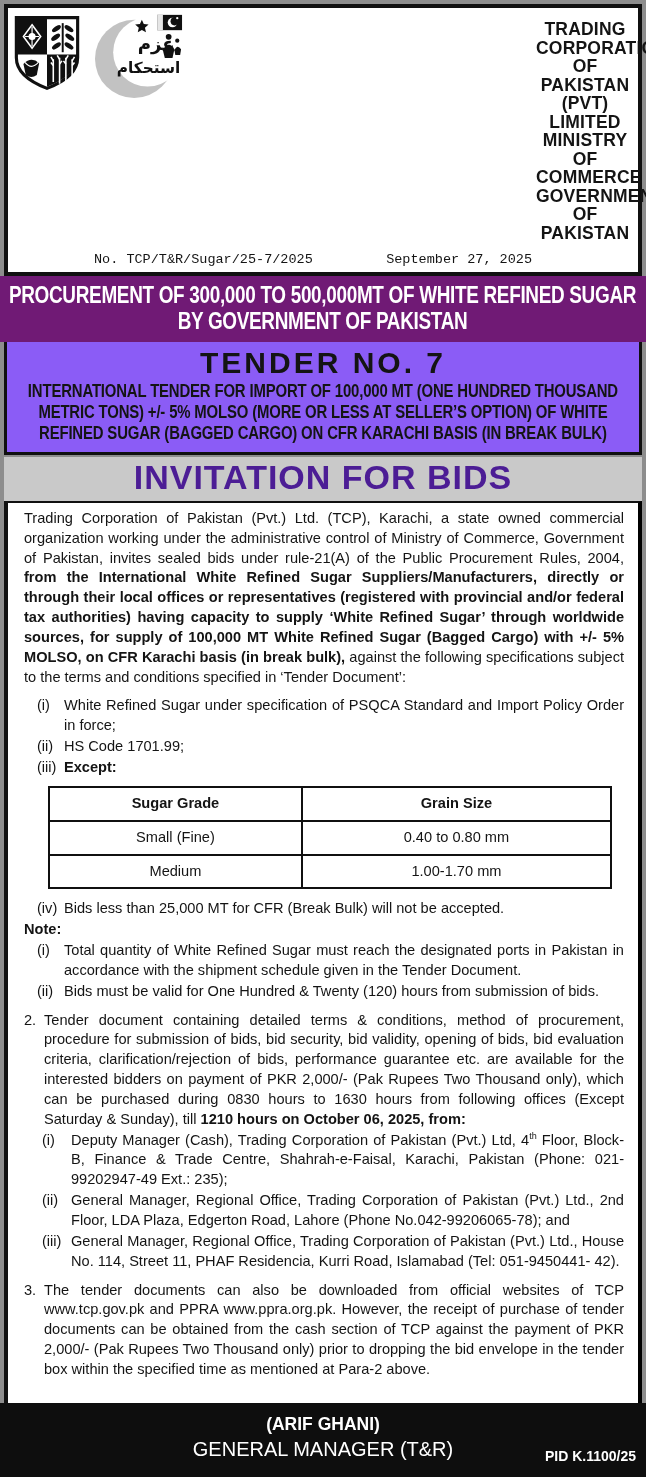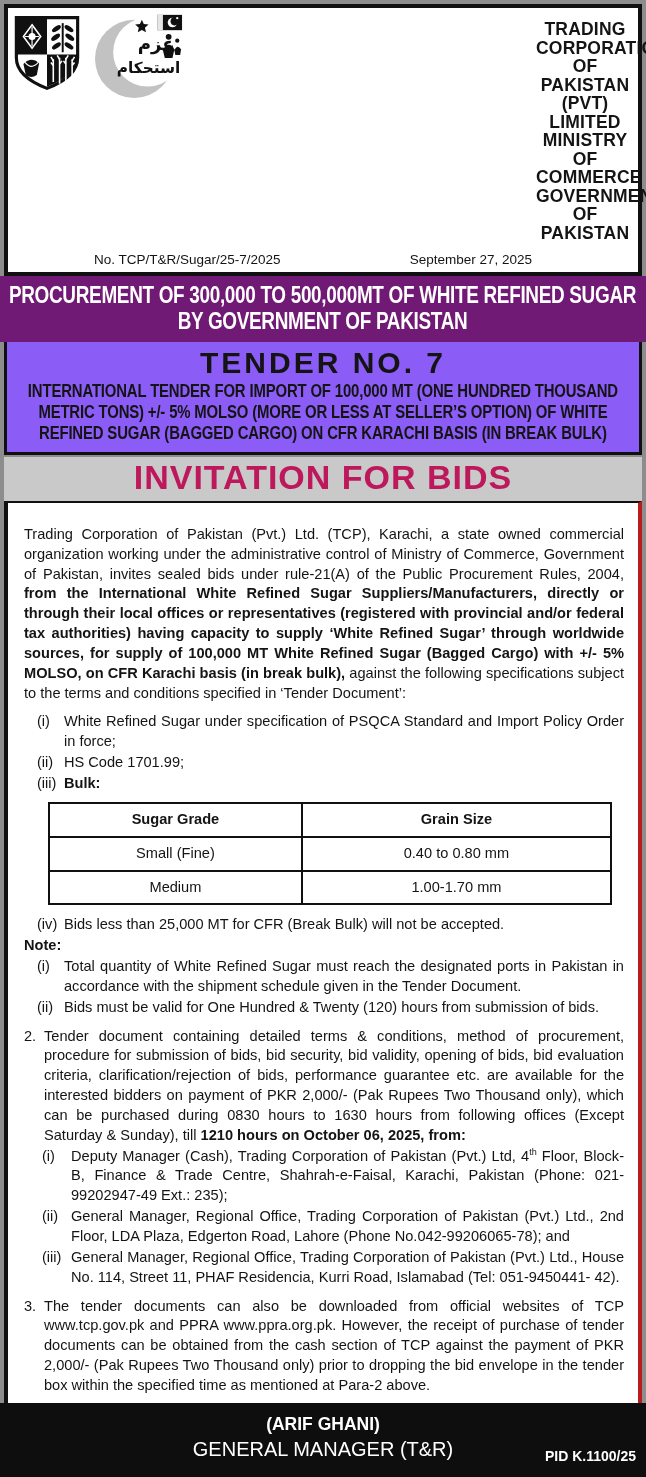--- a/index.html
+++ b/index.html
@@ -12,41 +12,41 @@
   .header-wrap{padding:4px 4px 0 4px;}
   .header-box{
     background:#fff;border:4px solid #101010;
     display:grid;grid-template-columns:74px 1fr 98px;grid-template-rows:auto auto;
     padding:4px 4px 3px 6px;column-gap:4px;
   }
   .crest-cell{grid-row:1 / span 2;display:flex;align-items:flex-start;}
   .moon-cell{grid-row:1 / span 2;display:flex;align-items:flex-start;justify-content:flex-start;}
   .org-block{text-align:center;padding-top:8px;}
   .org-line{font-weight:bold;font-size:17.5px;line-height:1.06;letter-spacing:.2px;}
-  .ref-row{display:flex;justify-content:space-between;font-size:13.5px;margin:9px 0 2px 2px;}
+  .ref-row{display:flex;justify-content:space-between;font-size:13.5px;margin:9px 0 2px 2px;font-family:Liberation Mono, monospace;}
   
   .banner{background:#701a75;color:#fff;text-align:center;padding:6px 0 8px;}
   .cond{
     display:block;font-weight:bold;letter-spacing:-0.4px;
     width:124%;margin-left:-12%;transform:scaleX(0.806);transform-origin:50% 50%;
   }
   .banner .cond{font-size:23.5px;line-height:1.12;}
   
   .tender-box{margin:0 4px;background:#8b5cf6;border:3px solid #101010;border-top:none;
     text-align:center;padding:3px 8px 8px;}
   .tender-no{font-size:30px;font-weight:bold;letter-spacing:3px;line-height:1.2;}
   .tender-sub .cond{font-size:18.5px;line-height:1.13;letter-spacing:-0.2px;}
   
   .invite-band{margin:2px 4px 0;background:#c9c9c9;text-align:center;
-    font-size:34px;font-weight:bold;letter-spacing:1px;padding:1px 0 4px;color:#be185d;}
+    font-size:34px;font-weight:bold;letter-spacing:1px;padding:1px 0 4px;color:#4c1d95;}
   
   .body-box{
     flex:1 1 auto;margin:0 4px;background:#fff;
-    border-left:4px solid #101010;border-right:4px solid #b91c1c;border-top:2px solid #101010;
-    padding:22px 14px 6px 16px;font-size:14.6px;line-height:1.36;text-align:justify;
+    border-left:4px solid #101010;border-right:4px solid #000000;border-top:2px solid #101010;
+    padding:6px 14px 6px 16px;font-size:14.6px;line-height:1.36;text-align:justify;
     overflow:hidden;
   }
   .para{margin-bottom:9px;}
   .hang{display:flex;}
   .hang .pnum{flex:0 0 20px;}
   .hang .ptext{flex:1;}
   .item{display:flex;margin:1px 0;}
   .item .ilabel{flex:0 0 40px;padding-left:13px;box-sizing:border-box;}
   .item .itext{flex:1;}
   .sub2 .ilabel{padding-left:18px;flex-basis:47px;}
@@ -157,21 +157,21 @@
       <div class="item">
         <span class="ilabel">(i)</span>
         <span class="itext"><span>White Refined Sugar under specification of PSQCA Standard and Import Policy Order in force;</span></span>
       </div>
       <div class="item">
         <span class="ilabel">(ii)</span>
         <span class="itext"><span>HS Code 1701.99;</span></span>
       </div>
       <div class="item">
         <span class="ilabel">(iii)</span>
-        <span class="itext"><b>Bulk:</b></span>
+        <span class="itext"><b>Except:</b></span>
       </div>
     </div>
 
     <table class="grade">
       <thead>
         <tr>
           <th style="width:45%;border-radius:11px;">Sugar Grade</th>
           <th>Grain Size</th>
         </tr>
       </thead>

